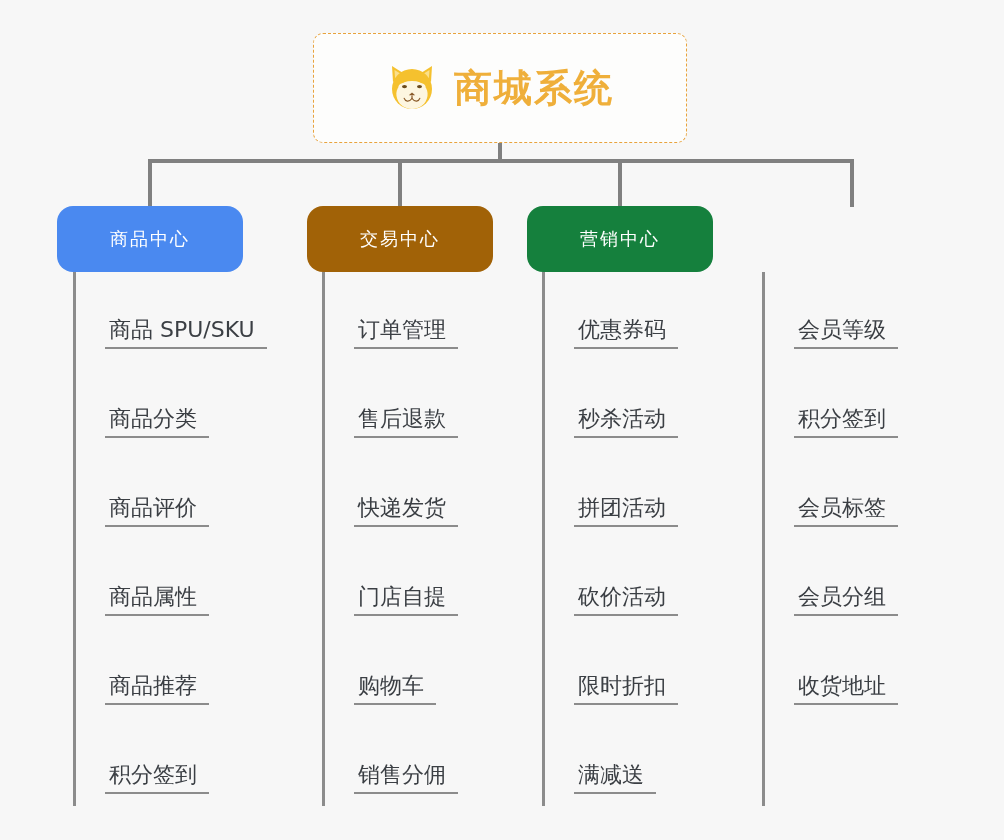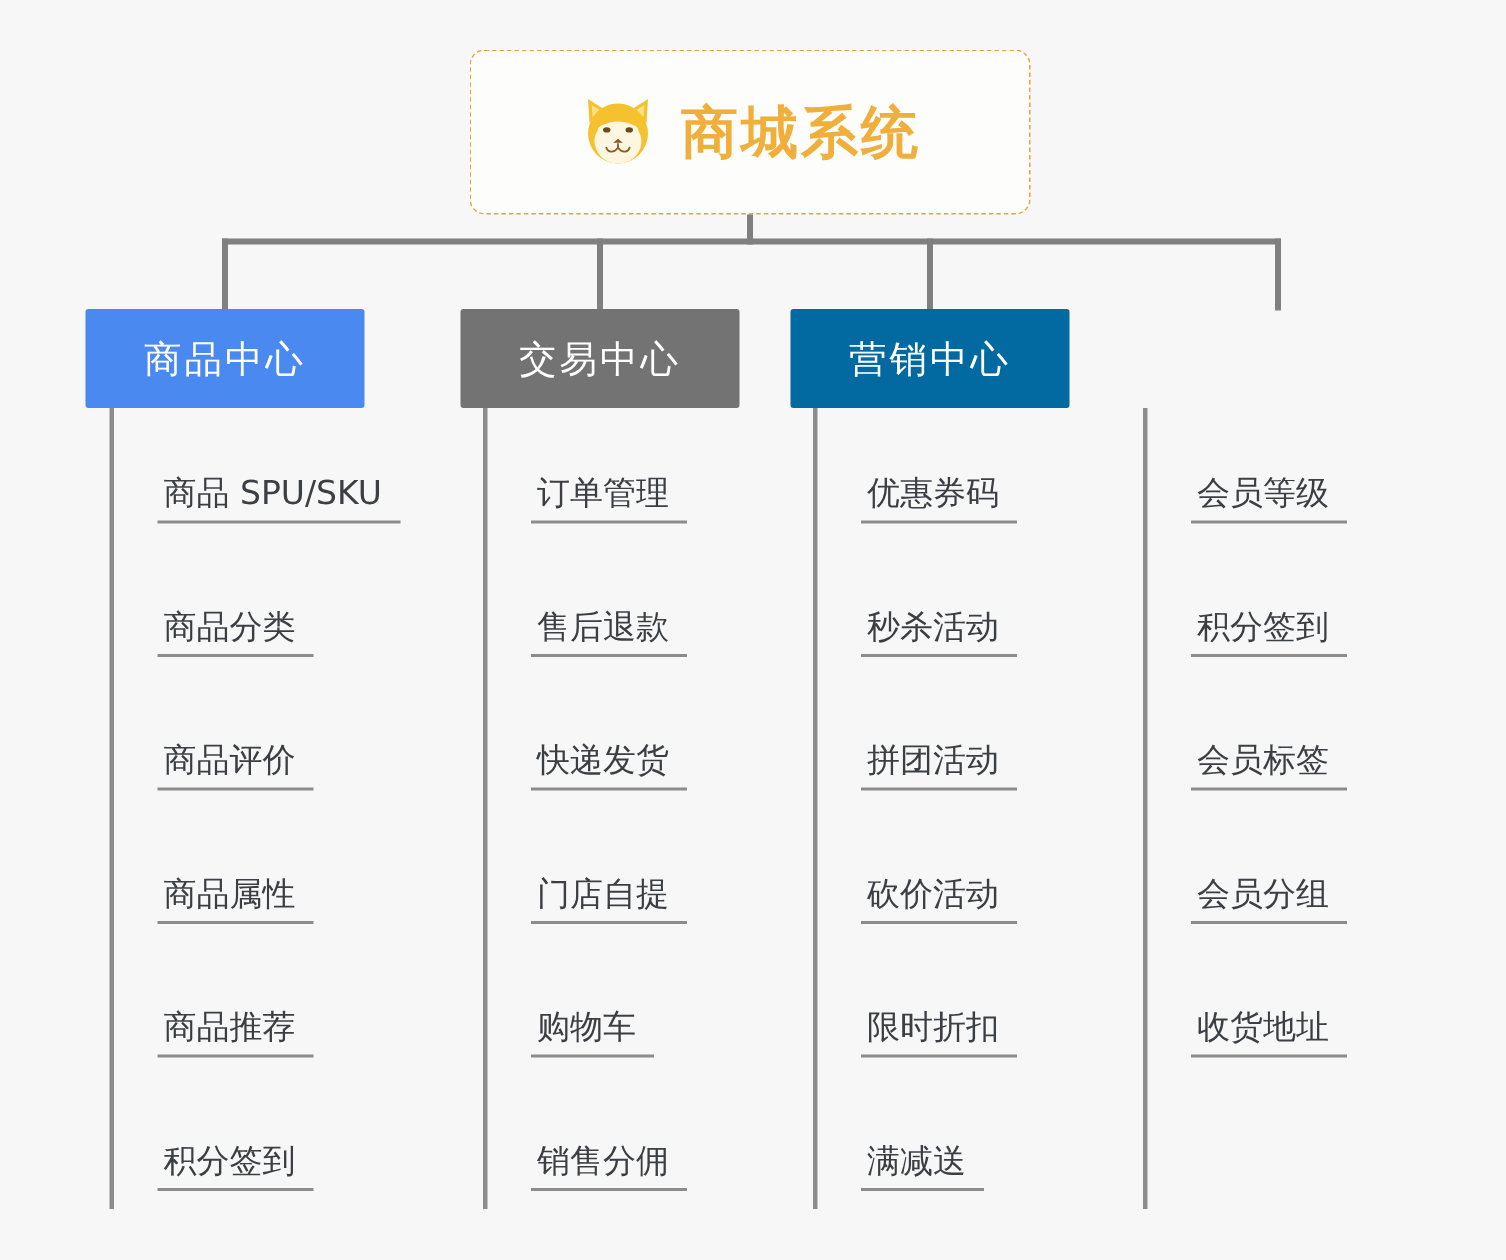--- a/index.html
+++ b/index.html
@@ -57,26 +57,26 @@
     background: #808080;
   }
   .conn-v { width: 4px; }
   .conn-h { height: 4px; }
 
   
   .cat-box {
     position: absolute;
     height: 66px;
     box-sizing: border-box;
-    border-radius: 2px;
+    border-radius: 16px;
     display: flex;
     align-items: center;
     justify-content: center;
     color: #ffffff;
-    font-size: 25px;
+    font-size: 18px;
     letter-spacing: 2px;
     font-family: "DejaVu Sans", "Liberation Sans", sans-serif;
   }
 
   
   .column {
     position: absolute;
     top: 272px;
     width: 230px;
   }
@@ -144,24 +144,24 @@
   <div class="conn conn-v" style="left:498px; top:143px; width:4px; height:20px;"></div>
   <div class="conn conn-h" style="left:148px; top:159px; width:706px; height:4px;"></div>
   <div class="conn conn-v" style="left:148px; top:159px; height:48px;"></div>
   <div class="conn conn-v" style="left:398px; top:159px; height:48px;"></div>
   <div class="conn conn-v" style="left:618px; top:159px; height:48px;"></div>
   <div class="conn conn-v" style="left:850px; top:159px; height:48px;"></div>
 
   <div class="cat-box" style="left:57px; top:206px; width:186px; background:#4a89f0;">
     <span>商品中心</span>
   </div>
-  <div class="cat-box" style="left:307px; top:206px; width:186px; background:#737373;">
+  <div class="cat-box" style="left:307px; top:206px; width:186px; background:#a16207;">
     <span>交易中心</span>
   </div>
-  <div class="cat-box" style="left:527px; top:206px; width:186px; background:#0369a1;">
+  <div class="cat-box" style="left:527px; top:206px; width:186px; background:#15803d;">
     <span>营销中心</span>
   </div>
 
   <div class="column" style="left:73px;">
     <div class="col-spine" style="height:534px;"></div>
     <div class="leaf">
         <span class="leaf-label">商品 SPU/SKU</span>
       </div>
     <div class="leaf">
         <span class="leaf-label">商品分类</span>

